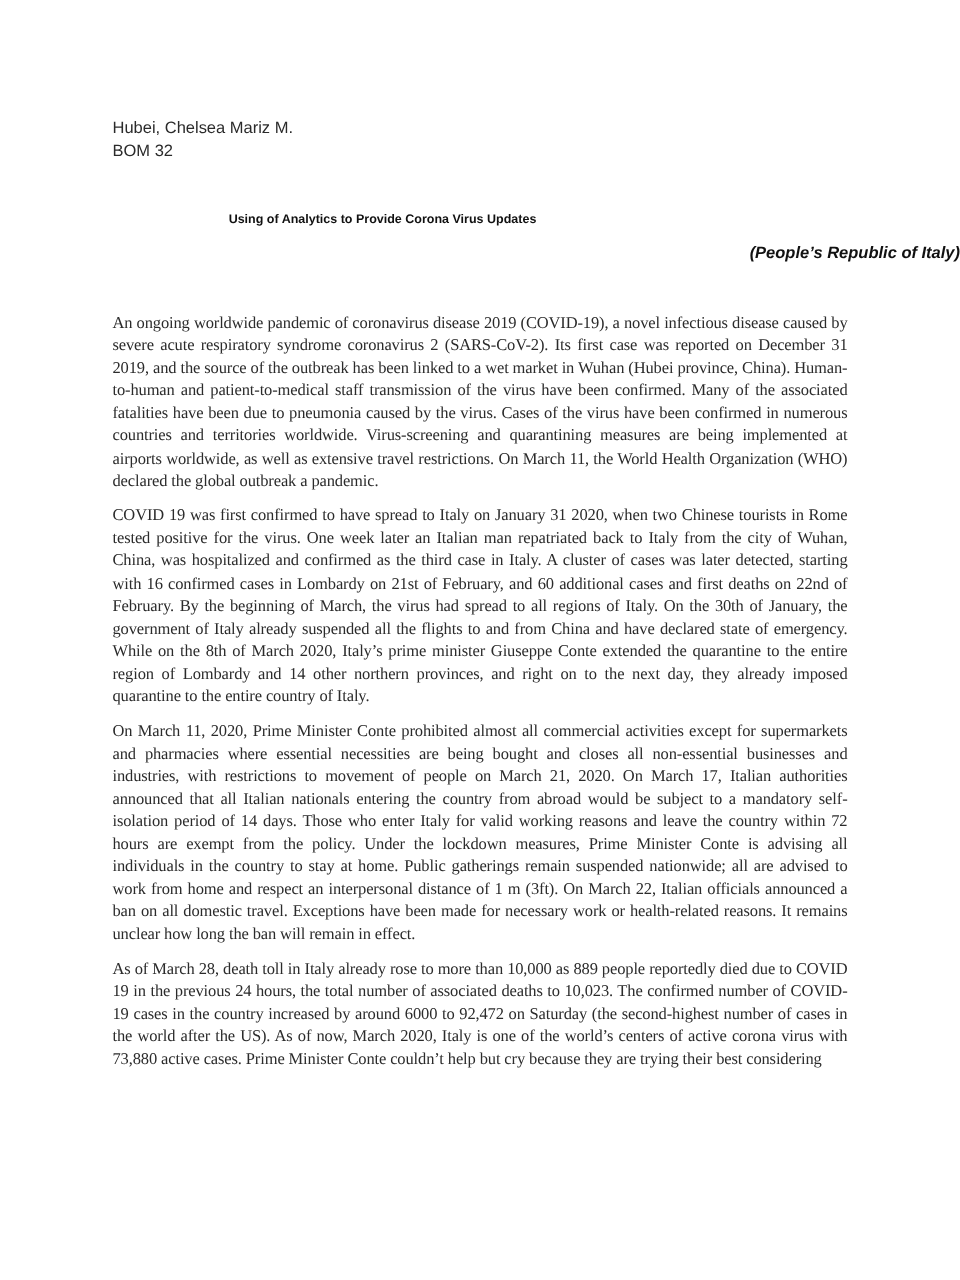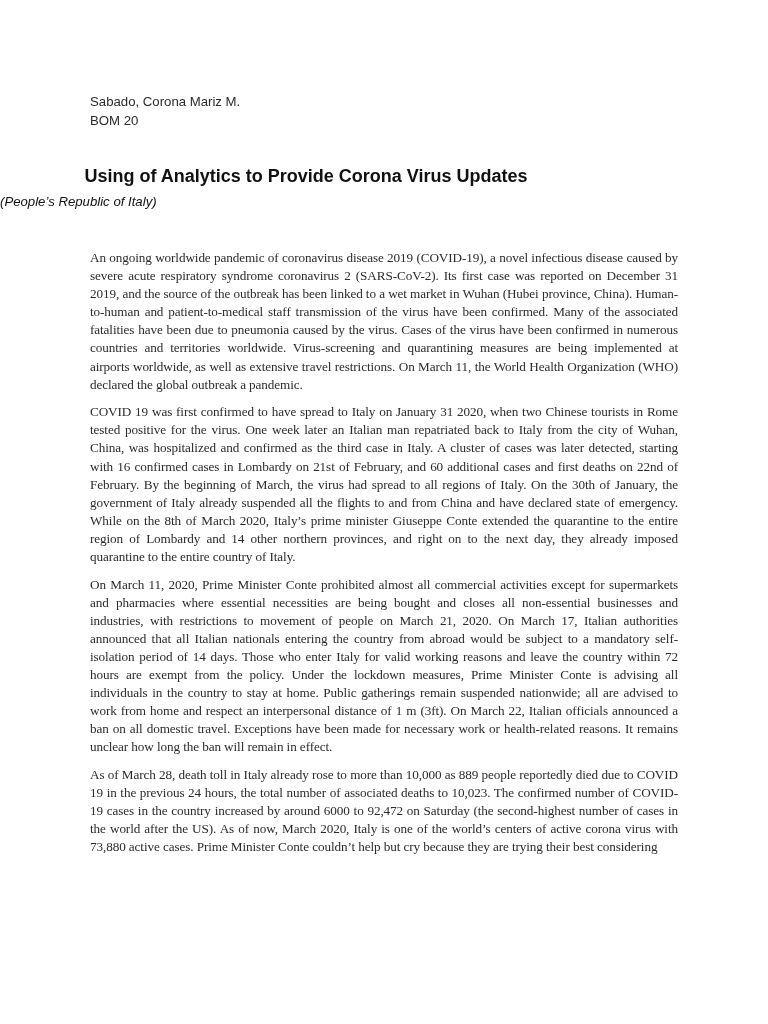--- a/index.html
+++ b/index.html
@@ -8,41 +8,41 @@
     position: absolute; left: 0; top: 0; width: 768px; height: 1024px;
     background: #ffffff; color: #2b2b2b;
     font-family: "Liberation Sans", sans-serif;
     font-size: 13.2px; line-height: 18.1px;
   }
   .author { position: absolute; left: 90px; top: 93px; }
   .author div { height: 18.5px; }
   .title {
     position: absolute; left: 0; width: 612px; top: 167px;
     text-align: center; font-weight: bold; color: #111;
-    font-size: 18px;
+    font-size: 10px;
   }
   .subtitle {
     position: absolute; left: 0; width: 768px; top: 193px;
-    text-align: left; font-weight: normal; font-style: italic; color: #111;
+    text-align: right; font-weight: bold; font-style: italic; color: #111;
     font-size: 13.2px;
   }
   .body-text { position: absolute; left: 90px; width: 588px; top: 249px; }
   .body-text p {
     margin: 0 0 9.5px 0; text-align: justify; text-justify: inter-word;
     letter-spacing: -0.1px;
     font-family: Liberation Serif, serif;
   }
 </style>
 </head>
 <body>
 
 <div class="page">
   <div class="author">
-    <div>Sabado, Corona Mariz M.</div>
-    <div>BOM 20</div>
+    <div>Hubei, Chelsea Mariz M.</div>
+    <div>BOM 32</div>
   </div>
 
   <div class="title">Using of Analytics to Provide Corona Virus Updates</div>
   <div class="subtitle">(People’s Republic of Italy)</div>
 
   <div class="body-text">
     <p>An ongoing worldwide pandemic of coronavirus disease 2019 (COVID-19), a novel infectious disease caused by severe acute respiratory syndrome coronavirus 2 (SARS-CoV-2). Its first case was reported on December 31 2019, and the source of the outbreak has been linked to a wet market in Wuhan (Hubei province, China). Human-to-human and patient-to-medical staff transmission of the virus have been confirmed. Many of the associated fatalities have been due to pneumonia caused by the virus. Cases of the virus have been confirmed in numerous countries and territories worldwide. Virus-screening and quarantining measures are being implemented at airports worldwide, as well as extensive travel restrictions. On March 11, the World Health Organization (WHO) declared the global outbreak a pandemic.</p>
     <p>COVID 19 was first confirmed to have spread to Italy on January 31 2020, when two Chinese tourists in Rome tested positive for the virus. One week later an Italian man repatriated back to Italy from the city of Wuhan, China, was hospitalized and confirmed as the third case in Italy. A cluster of cases was later detected, starting with 16 confirmed cases in Lombardy on 21st of February, and 60 additional cases and first deaths on 22nd of February. By the beginning of March, the virus had spread to all regions of Italy. On the 30th of January, the government of Italy already suspended all the flights to and from China and have declared state of emergency. While on the 8th of March 2020, Italy’s prime minister Giuseppe Conte extended the quarantine to the entire region of Lombardy and 14 other northern provinces, and right on to the next day, they already imposed quarantine to the entire country of Italy.</p>
     <p>On March 11, 2020, Prime Minister Conte prohibited almost all commercial activities except for supermarkets and pharmacies where essential necessities are being bought and closes all non-essential businesses and industries, with restrictions to movement of people on March 21, 2020. On March 17, Italian authorities announced that all Italian nationals entering the country from abroad would be subject to a mandatory self-isolation period of 14 days. Those who enter Italy for valid working reasons and leave the country within 72 hours are exempt from the policy. Under the lockdown measures, Prime Minister Conte is advising all individuals in the country to stay at home. Public gatherings remain suspended nationwide; all are advised to work from home and respect an interpersonal distance of 1 m (3ft). On March 22, Italian officials announced a ban on all domestic travel. Exceptions have been made for necessary work or health-related reasons. It remains unclear how long the ban will remain in effect.</p>
     <p>As of March 28, death toll in Italy already rose to more than 10,000 as 889 people reportedly died due to COVID 19 in the previous 24 hours, the total number of associated deaths to 10,023. The confirmed number of COVID-19 cases in the country increased by around 6000 to 92,472 on Saturday (the second-highest number of cases in the world after the US).       As of now, March 2020, Italy is one of the world’s centers of active corona virus with 73,880 active cases. Prime Minister Conte couldn’t help but cry because they are trying their best considering</p>

